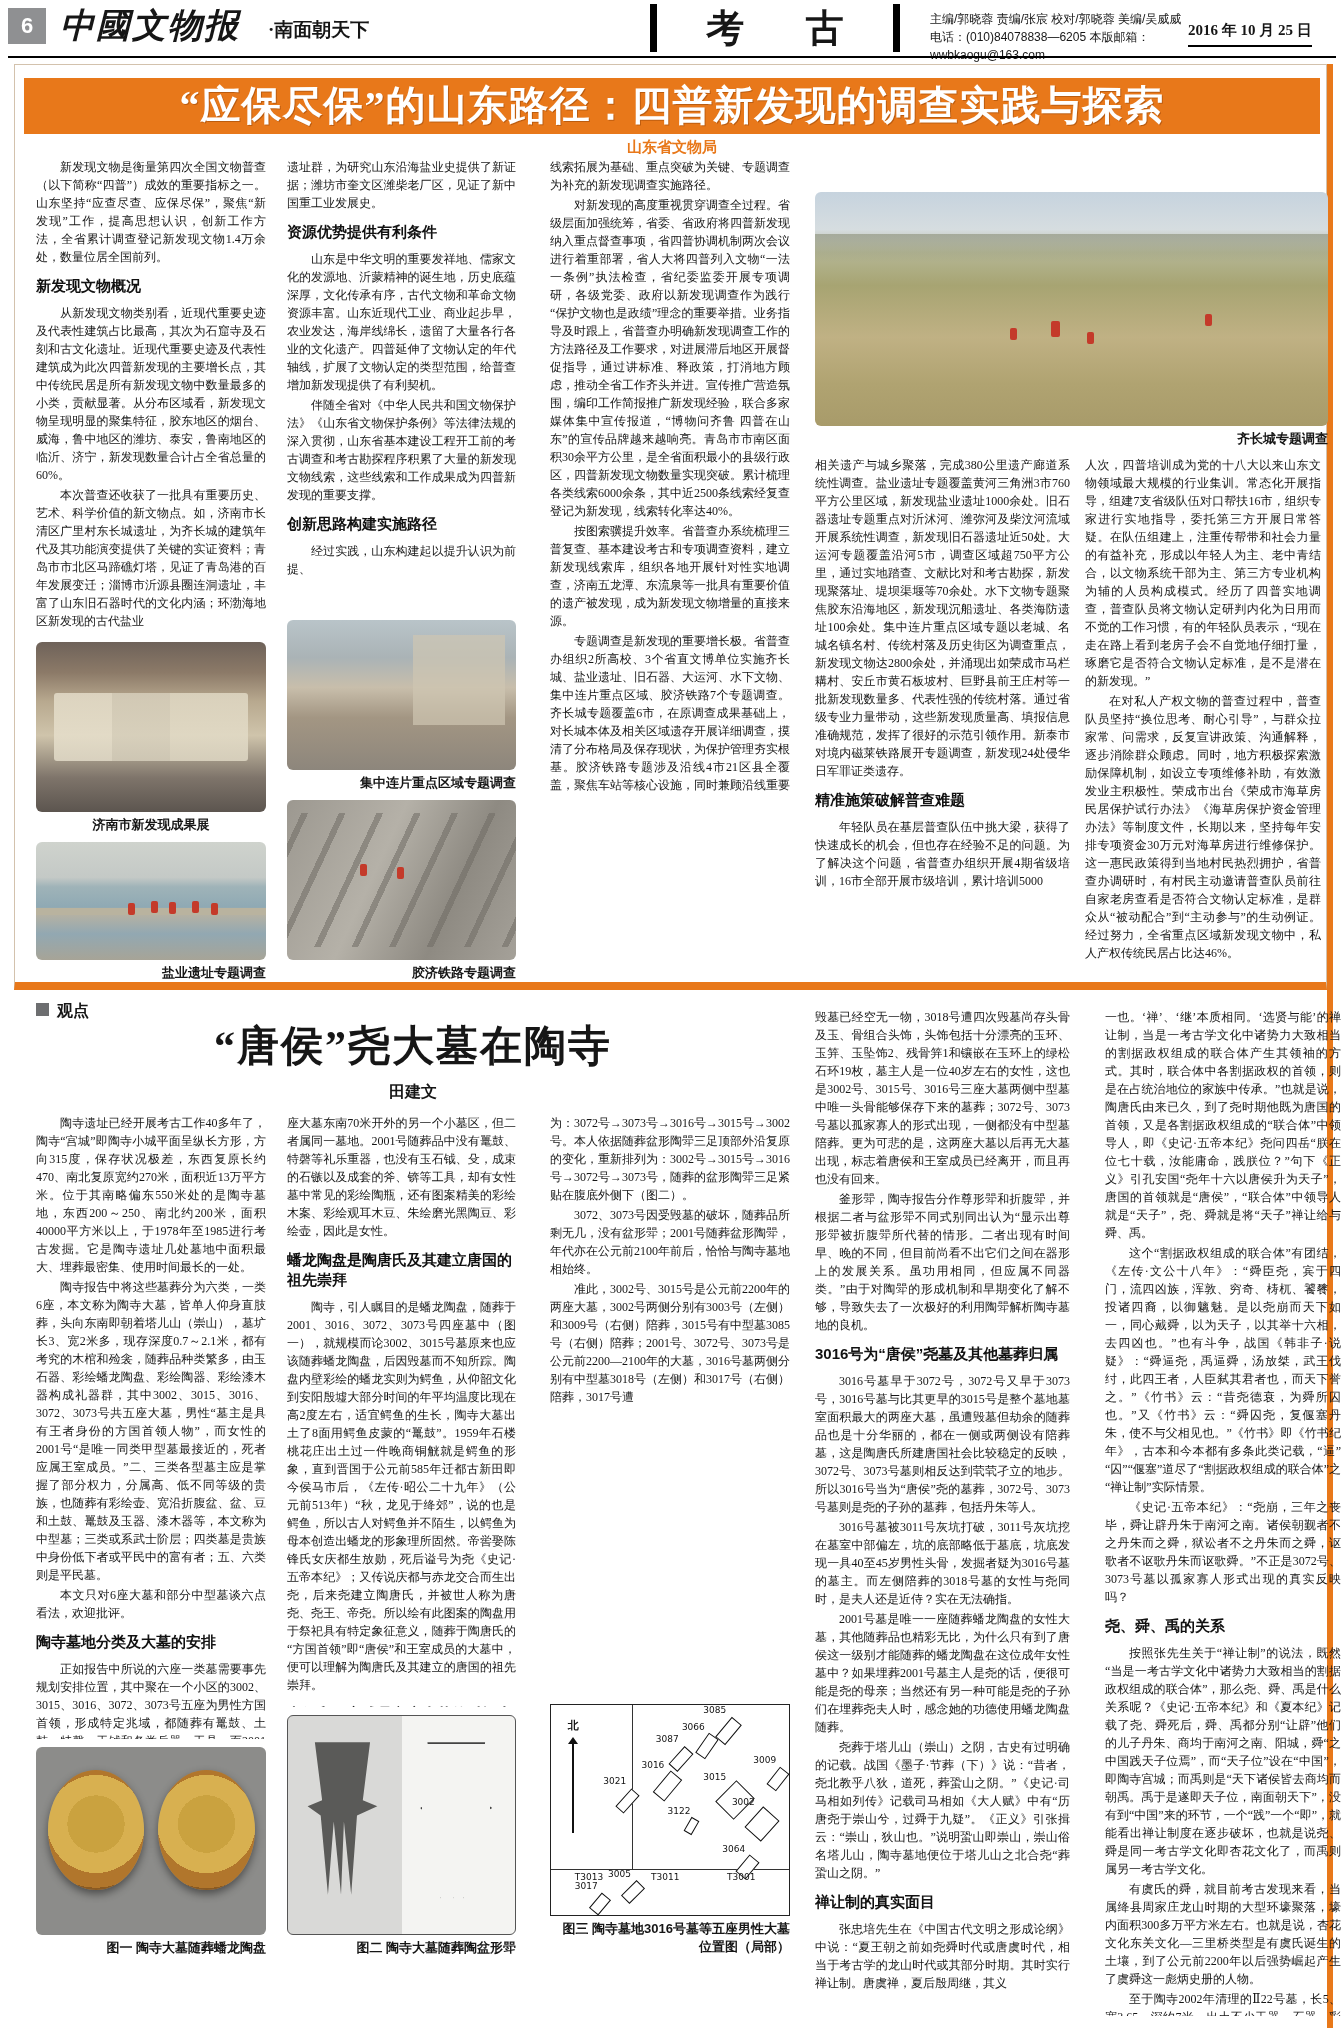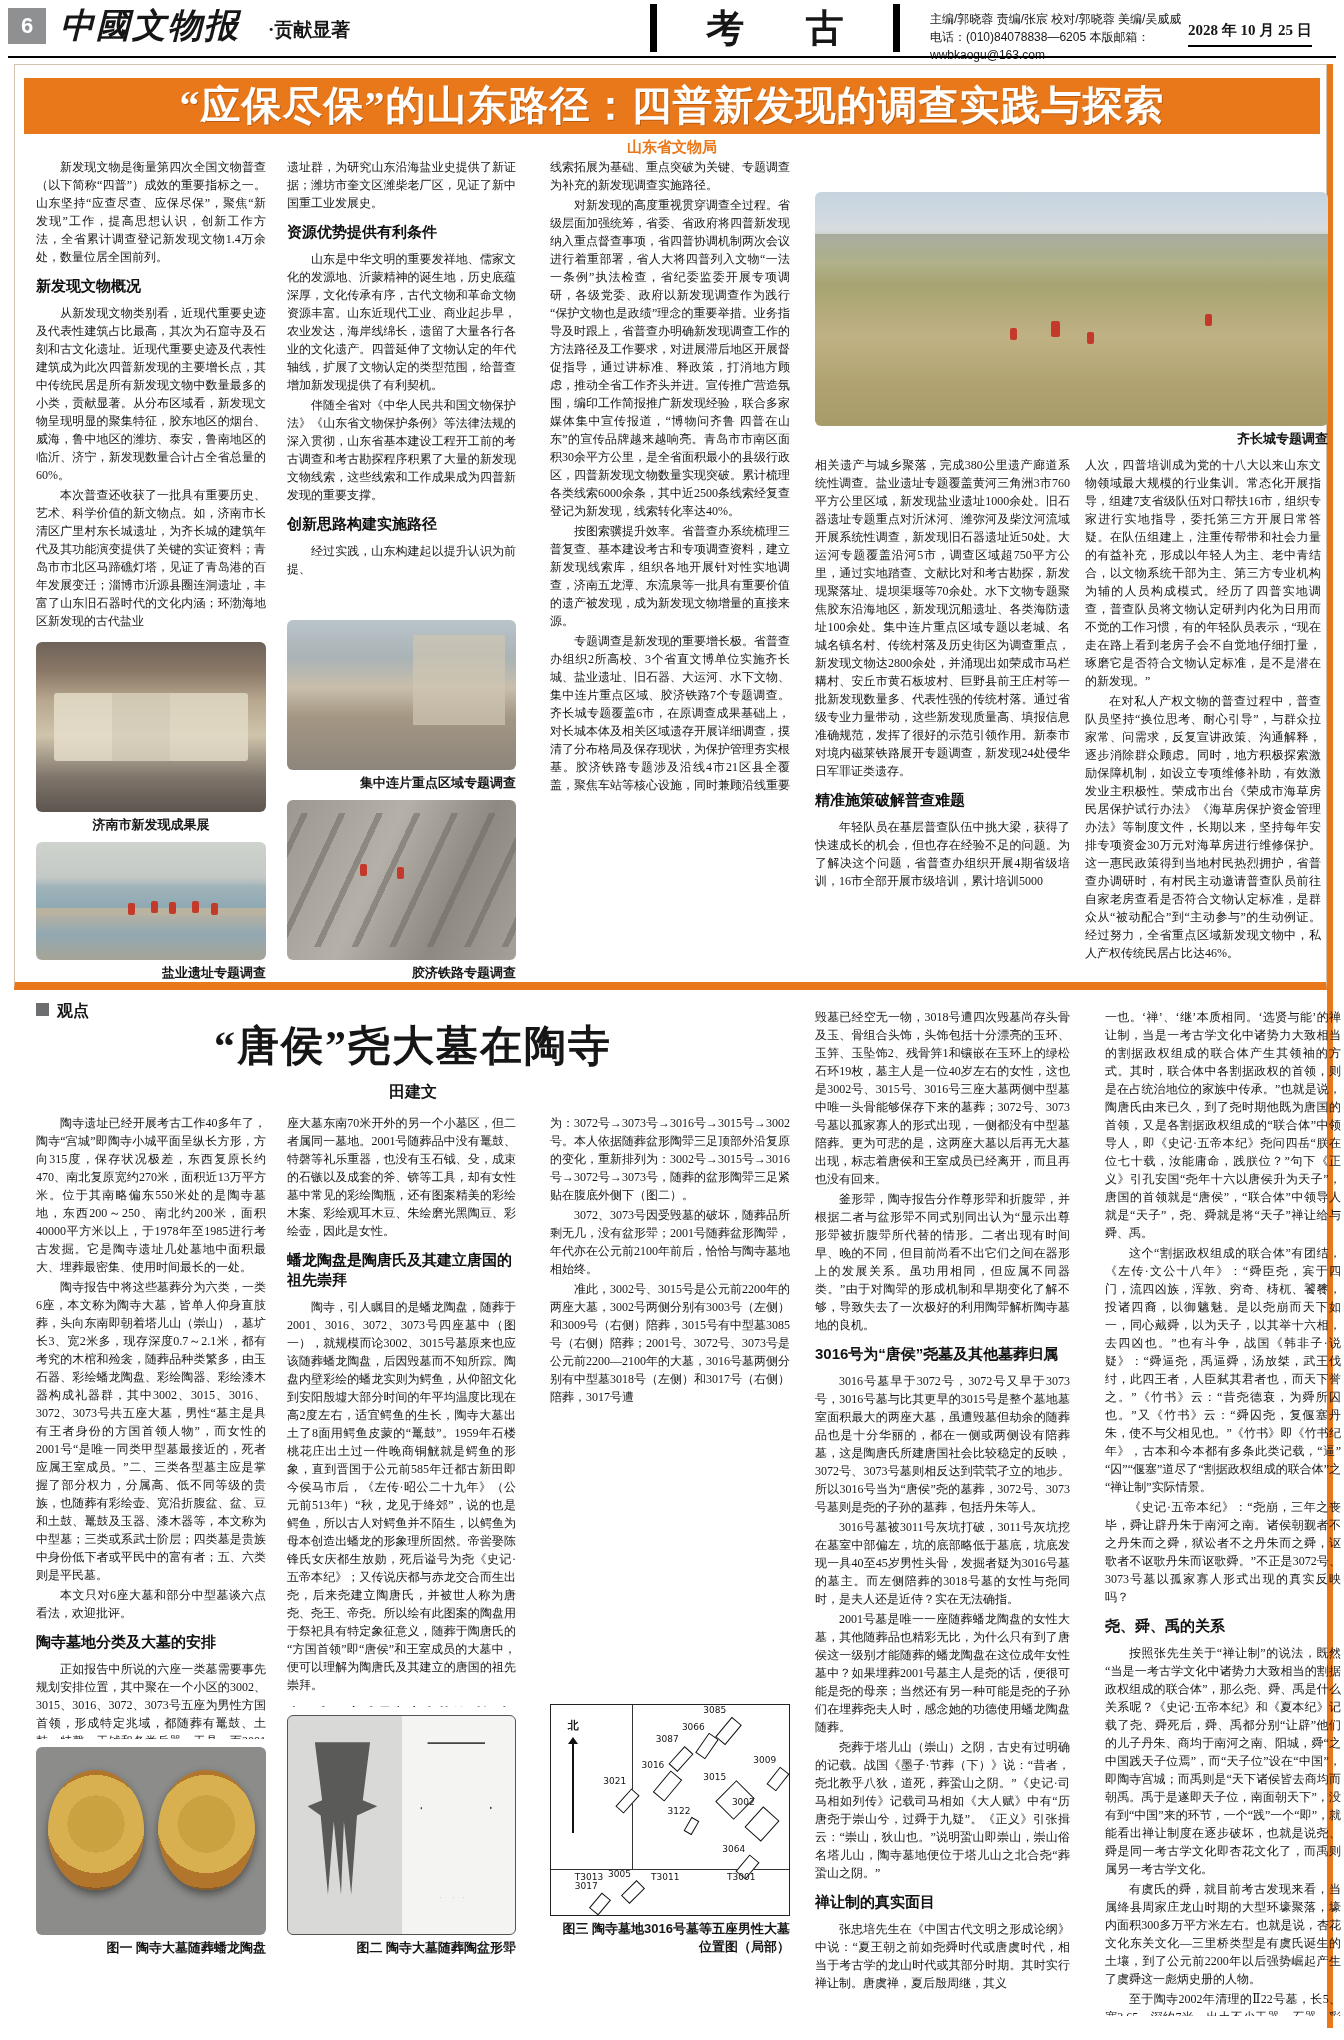--- a/index.html
+++ b/index.html
@@ -87,29 +87,29 @@
            font:bold 42px/56px "Liberation Serif",serif;letter-spacing:2px;}
   .a2byline{position:absolute;left:36px;top:1082px;width:754px;text-align:center;
             font:bold 16px/20px "Liberation Sans",sans-serif;}
   .figcap2{font:bold 13px/17px "Liberation Sans",sans-serif;margin-top:4px;text-align:right;}
 </style>
 </head>
 <body>
 
 <div class="pageno" data-name="page-number">6</div>
 <div class="masthead" data-name="newspaper-masthead">中國文物报</div>
-<div class="edition" data-name="edition-label">·贡献显著</div>
+<div class="edition" data-name="edition-label">·南面朝天下</div>
 <div class="secblock" data-name="section-title-block">
   <div class="sec" data-name="section-title">考 古</div>
 </div>
 <div class="staff" data-name="staff-credits">
   <div data-name="staff-line">主编/郭晓蓉 责编/张宸 校对/郭晓蓉 美编/吴威威</div>
   <div data-name="contact-line">电话：(010)84078838—6205 本版邮箱：wwbkaogu@163.com</div>
 </div>
-<div class="hdate" data-name="issue-date">2028 年 10 月 25 日</div>
+<div class="hdate" data-name="issue-date">2016 年 10 月 25 日</div>
 <div class="hrule" data-name="header-rule"></div>
 
 <div class="a1box" data-name="article1-box"></div>
 <div class="rightbar" data-name="right-accent-bar"></div>
 <div class="banner" data-name="article1-headline-banner">
   <div class="btitle" data-name="article1-title">“应保尽保”的山东路径：四普新发现的调查实践与探索</div>
 </div>
 <div class="a1org" data-name="article1-byline-org">山东省文物局</div>
 
 <div class="col" style="left:36px;top:158px;width:230px;height:824px;" data-name="article1-column-1">

